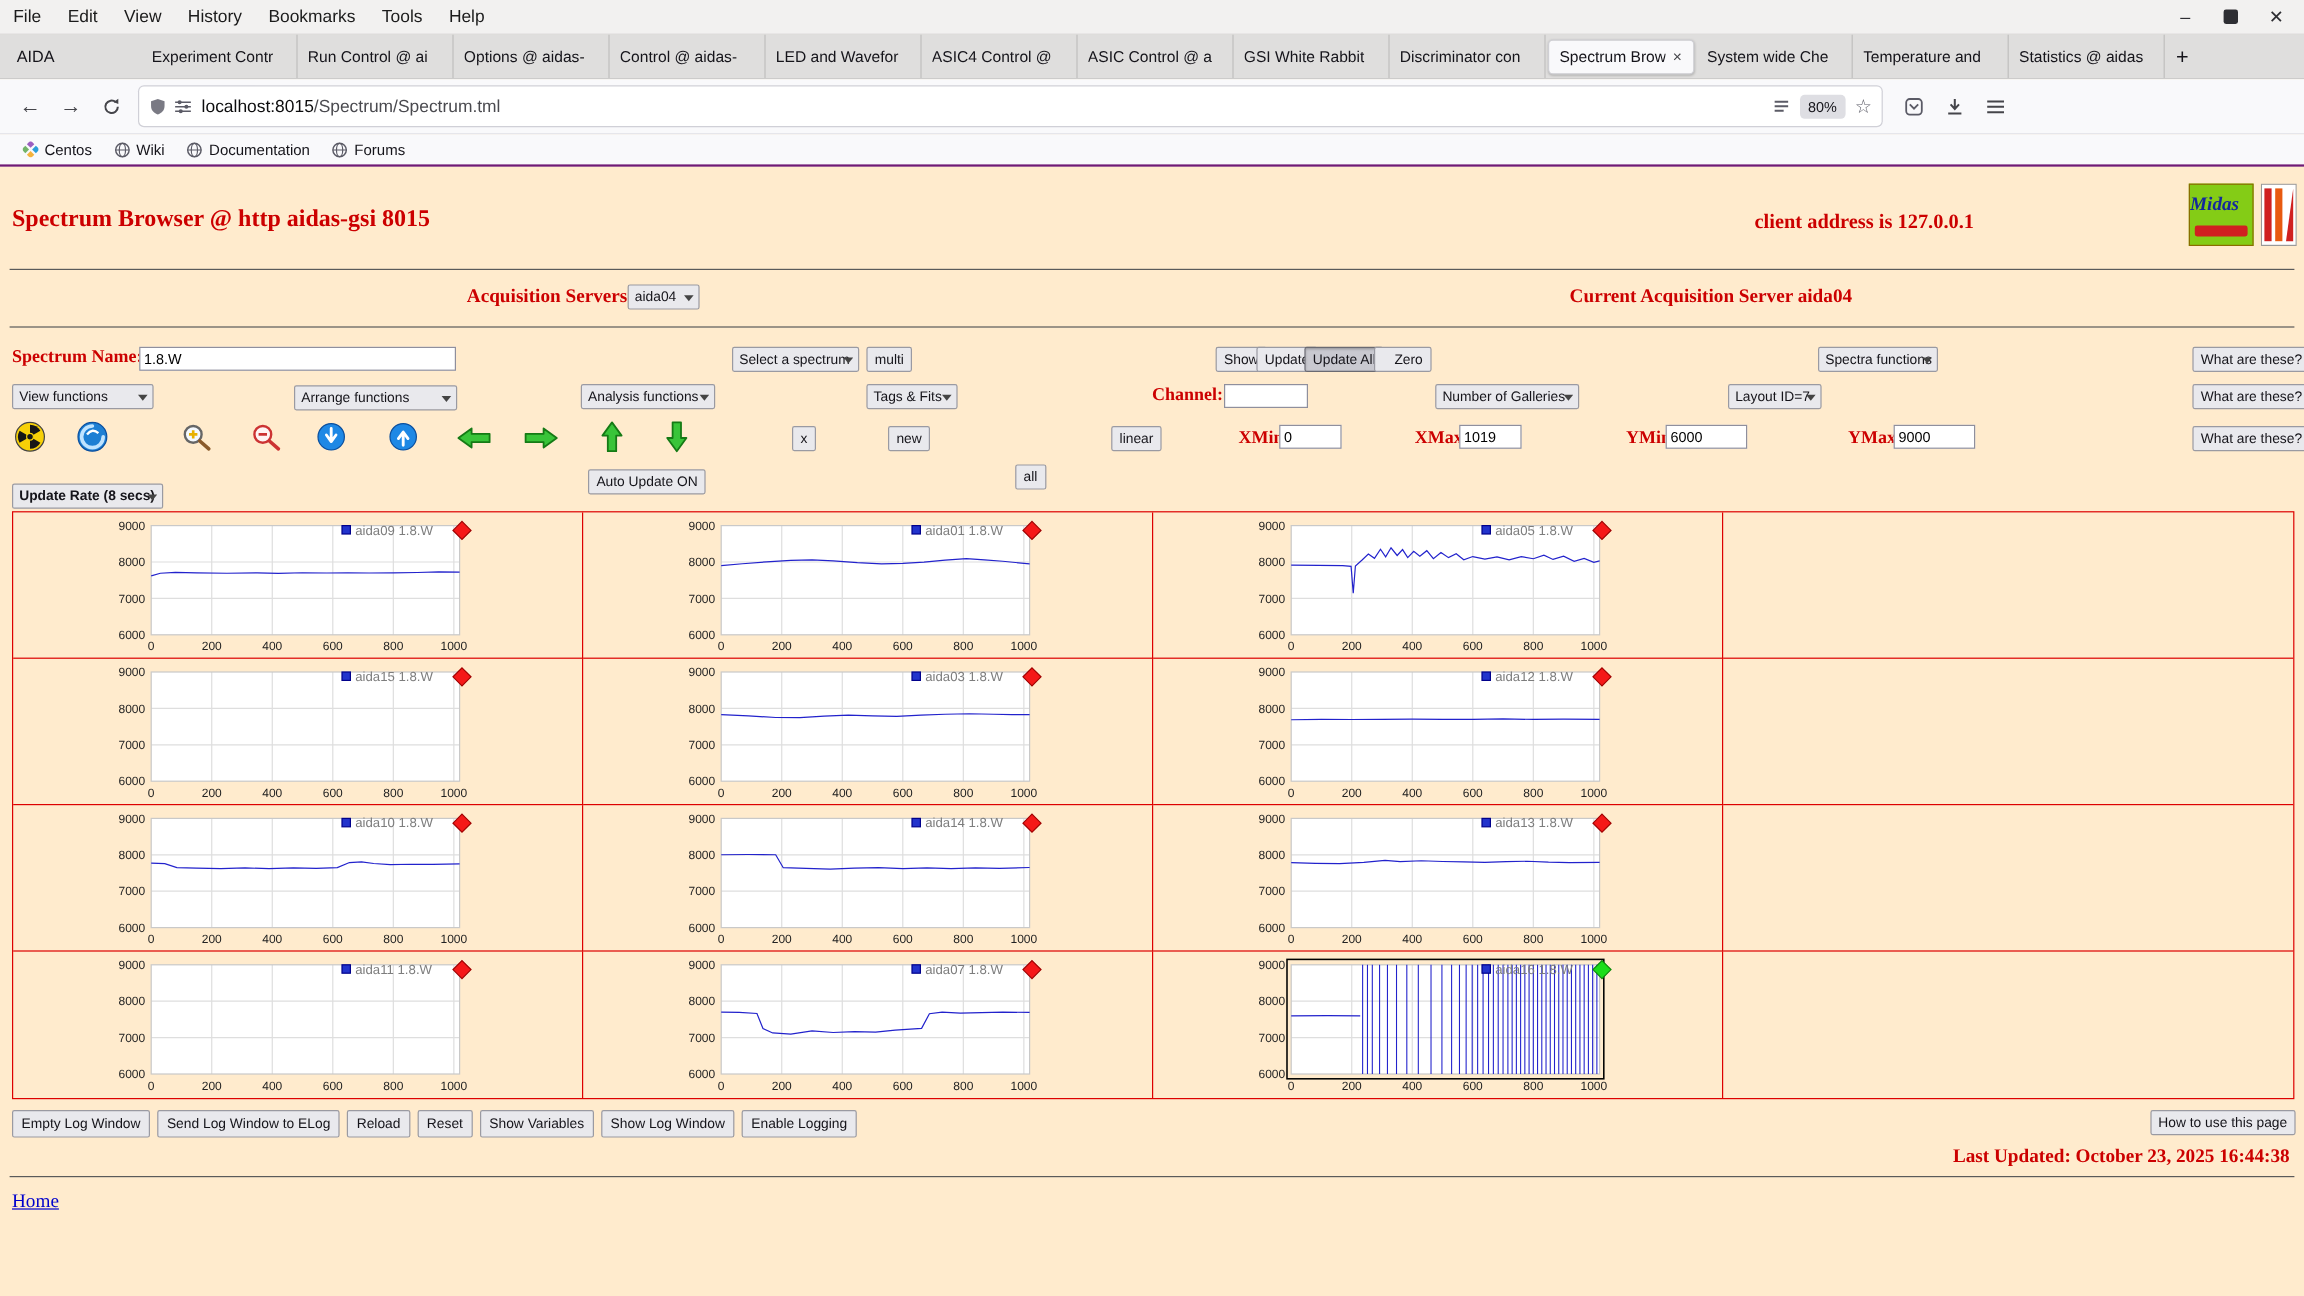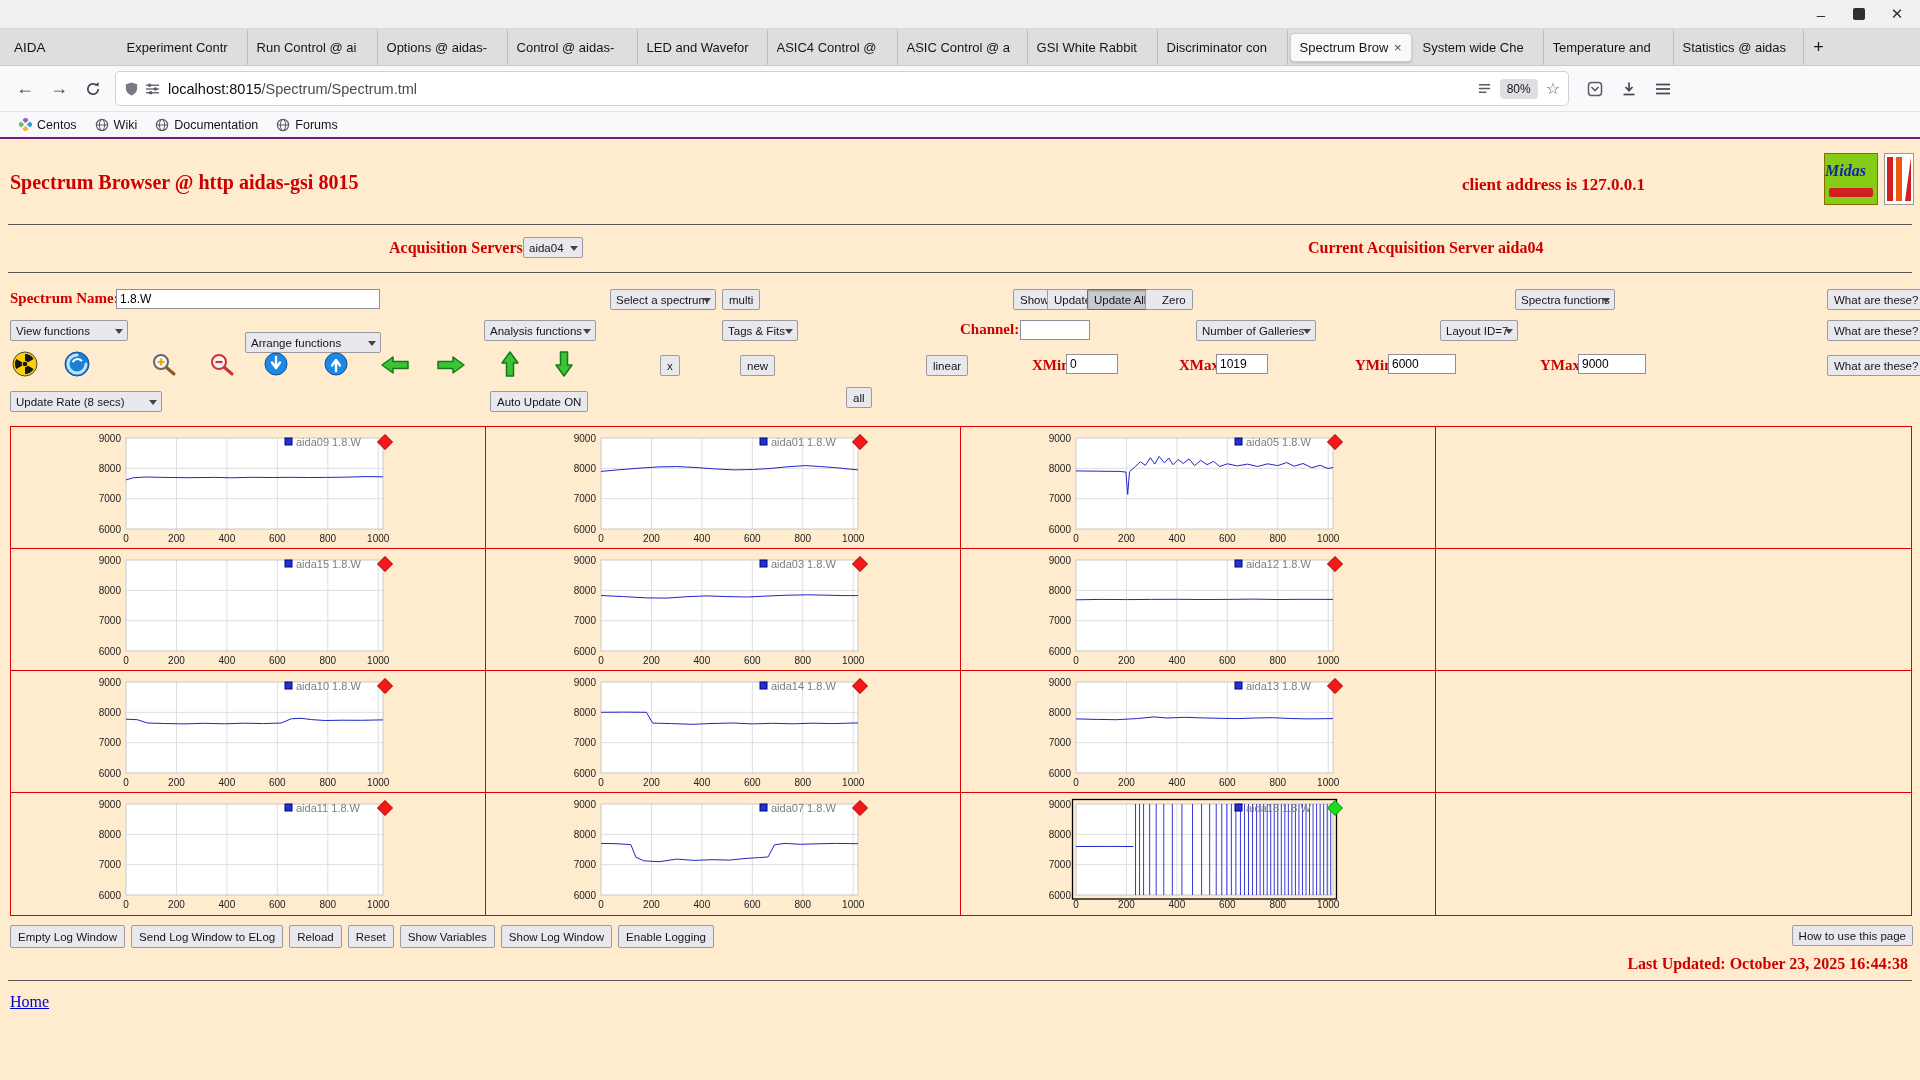--- a/index.html
+++ b/index.html
@@ -64,20 +64,29 @@
     border:1px solid #9A9AA2;border-radius:2px;font-size:11.5px;color:#15141a;padding:0 7px;white-space:nowrap;}
   #home-link{color:#0000CC;font-family:"Liberation Serif",serif;font-size:16px;text-decoration:underline;}
   #midas-logo{background:#84cc16;border:1px solid #8a6d00;box-sizing:border-box;overflow:hidden;}
   #midas-logo .m-text{font-family:"Liberation Serif",serif;font-style:italic;font-weight:bold;color:#14289c;font-size:16px;line-height:34px;}
   #midas-logo .m-bar{height:9px;background:#d02020;margin:0 4px;border-radius:2px;}
 </style>
 </head>
 <body>
 
 <div id="menubar">
+  <div id="menu-items" style="display:flex;height:100%;">
+      <div class="menu-item">File</div>
+      <div class="menu-item">Edit</div>
+      <div class="menu-item">View</div>
+      <div class="menu-item">History</div>
+      <div class="menu-item">Bookmarks</div>
+      <div class="menu-item">Tools</div>
+      <div class="menu-item">Help</div>
+    </div>
   <div id="win-controls">
     <span class="win-btn">–</span>
     <span class="win-btn">
         <span class="win-max-glyph"></span>
       </span>
     <span class="win-btn">✕</span>
   </div>
 </div>
 
 <div id="tabbar">
@@ -269,21 +278,21 @@
   <div class="btn pressed" style="left:1087px;top:150px;">Update All</div>
   <div class="btn" style="left:1145px;top:150px;padding-left:16px;">Zero</div>
   <div class="sel" style="left:1515px;top:150px;width:100px;">
       <span>Spectra functions</span>
     </div>
   <div class="btn" style="left:1827px;top:150px;">What are these?</div>
 
   <div class="sel" style="left:10px;top:181px;width:118px;">
       <span>View functions</span>
     </div>
-  <div class="sel" style="left:245px;top:193px;width:136px;">
+  <div class="sel" style="left:245px;top:182px;width:136px;">
       <span>Arrange functions</span>
     </div>
   <div class="sel" style="left:484px;top:181px;width:112px;">
       <span>Analysis functions</span>
     </div>
   <div class="sel" style="left:722px;top:181px;width:76px;">
       <span>Tags &amp; Fits</span>
     </div>
   <div class="abs redserif" style="left:960px;top:182px;font-size:15px;">Channel:</div>
   <input class="tinput" style="left: 1020px; top: 181px; width: 62px;" value="">
@@ -367,21 +376,21 @@
   <div class="abs redserif" style="left:1032px;top:218px;font-size:15px;">XMin</div>
   <input class="tinput" style="left: 1066px; top: 215px; width: 44px;" value="0">
   <div class="abs redserif" style="left:1179px;top:218px;font-size:15px;">XMax</div>
   <input class="tinput" style="left: 1216px; top: 215px; width: 44px;" value="1019">
   <div class="abs redserif" style="left:1355px;top:218px;font-size:15px;">YMin</div>
   <input class="tinput" style="left: 1388px; top: 215px; width: 60px;" value="6000">
   <div class="abs redserif" style="left:1540px;top:218px;font-size:15px;">YMax</div>
   <input class="tinput" style="left: 1578px; top: 215px; width: 60px;" value="9000">
   <div class="btn" style="left:1827px;top:216px;">What are these?</div>
 
-  <div class="sel" style="left:10px;top:252px;width:152px;">
+  <div class="sel" style="left:10px;top:264px;width:126px;font-weight:bold;">
       <span>Update Rate (8 secs)</span>
     </div>
   <div class="btn" style="left:490px;top:252px;">Auto Update ON</div>
 
   <div id="chart-grid">
       <div class="cell">
         <svg width="330" height="118">
           <rect x="53" y="9" width="257" height="91" fill="#ffffff"></rect>
           <line x1="103.44160942100098" y1="9" x2="103.44160942100098" y2="100" stroke="#DEDEDE" stroke-width="1"></line>
           <line x1="153.88321884200195" y1="9" x2="153.88321884200195" y2="100" stroke="#DEDEDE" stroke-width="1"></line>

